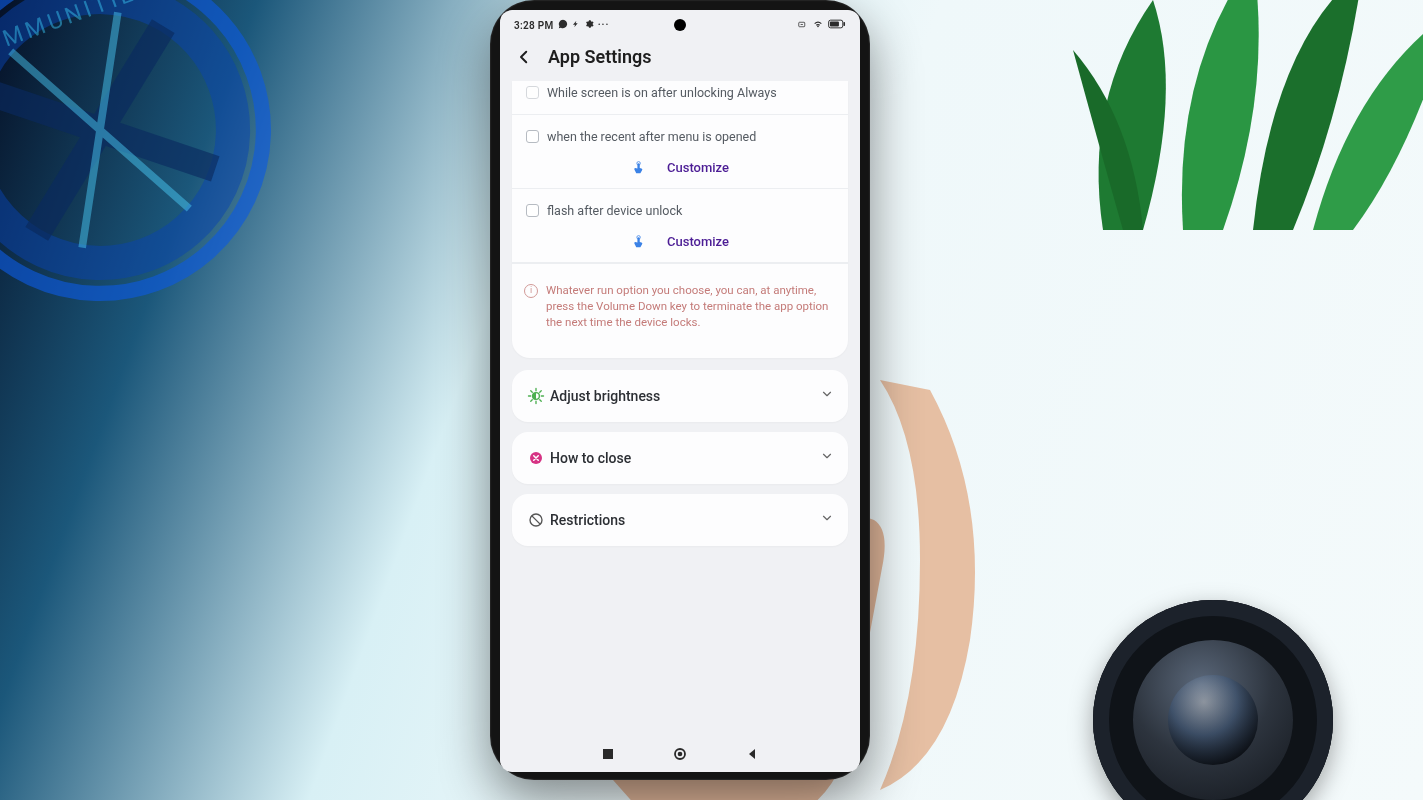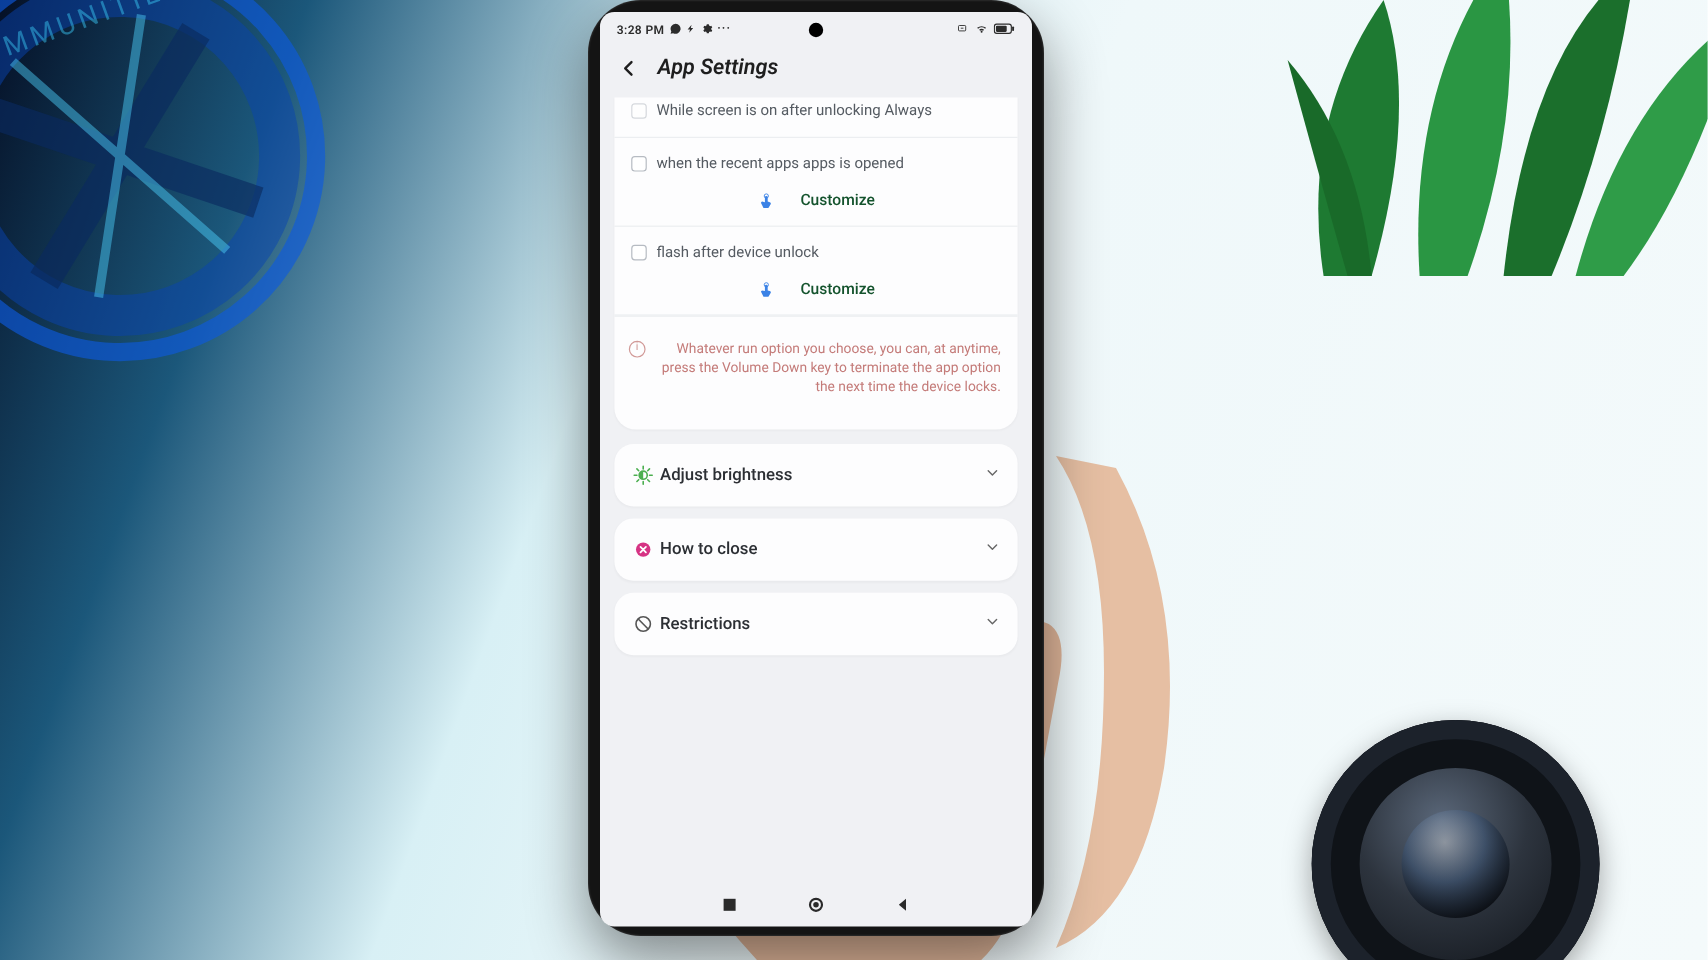--- a/index.html
+++ b/index.html
@@ -108,37 +108,36 @@
   }
   .back-btn {
     width: 20px; height: 20px;
     display: flex; align-items:center; justify-content:center;
     color: #1e1e1e;
   }
   .page-title {
     font-size: 18px;
     font-weight: 600;
     color: #1e1e1e;
-    font-style: italic;
   }
 
   
   .content {
     flex: 1;
     overflow: hidden;
     padding: 0 12px;
   }
   .card {
     background: #fdfdfe;
     border-radius: 18px;
     margin-bottom: 12px;
     padding: 0;
     box-shadow: 0 1px 2px rgba(0,0,0,.03);
   }
-  .card.main-card { padding-bottom: 10px; border-top-left-radius:0; border-top-right-radius:0;text-align:right; }
+  .card.main-card { padding-bottom: 10px; border-top-left-radius:0; border-top-right-radius:0; }
   .option {
     padding: 14px 10px 12px 10px;
     border-bottom: 1px solid #eceef1;
   }
   .option:last-child { border-bottom: none; }
   .checkbox-row {
     display: flex;
     align-items: flex-start;
     gap: 8px;
     font-size: 12.5px;
@@ -155,21 +154,21 @@
   }
   .checkbox.faded { opacity:.55; }
   .option-label { line-height: 1.35; }
   .customize-link {
     display: flex;
     align-items: center;
     justify-content: center;
     gap: 22px;
     margin-top: 14px;
     font-size: 13px;
-    color: #14532d;
+    color: #4c1d95;
     font-weight: 500;
   }
   .touch-icon { width: 14px; height: 16px; }
   .note {
     display:flex;
     gap:8px;
     padding: 18px 14px 18px 12px;
     font-size: 11.5px;
     line-height: 1.4;
     color: #c47b79;
@@ -316,21 +315,21 @@
         <div class="option" style="padding-top:4px;">
           <div class="checkbox-row">
             <div class="checkbox faded"></div>
             <div class="option-label">While screen is on after unlocking Always</div>
           </div>
         </div>
 
         <div class="option">
           <div class="checkbox-row">
             <div class="checkbox"></div>
-            <div class="option-label">when the recent apps apps is opened</div>
+            <div class="option-label">when the recent after menu is opened</div>
           </div>
           <div class="customize-link">
             <svg class="touch-icon" viewBox="0 0 24 24">
                 <path fill="#3b82e6" d="M11 6a2 2 0 1 1 4 0v6l3 1a2 2 0 0 1 1 3l-3 5H9l-3-6a2 2 0 0 1 1-3l4 1z"></path>
                 <circle cx="13" cy="4" r="3" fill="none" stroke="#3b82e6" stroke-width="1.3"></circle>
               </svg>
             <span>Customize</span>
           </div>
         </div>
 

